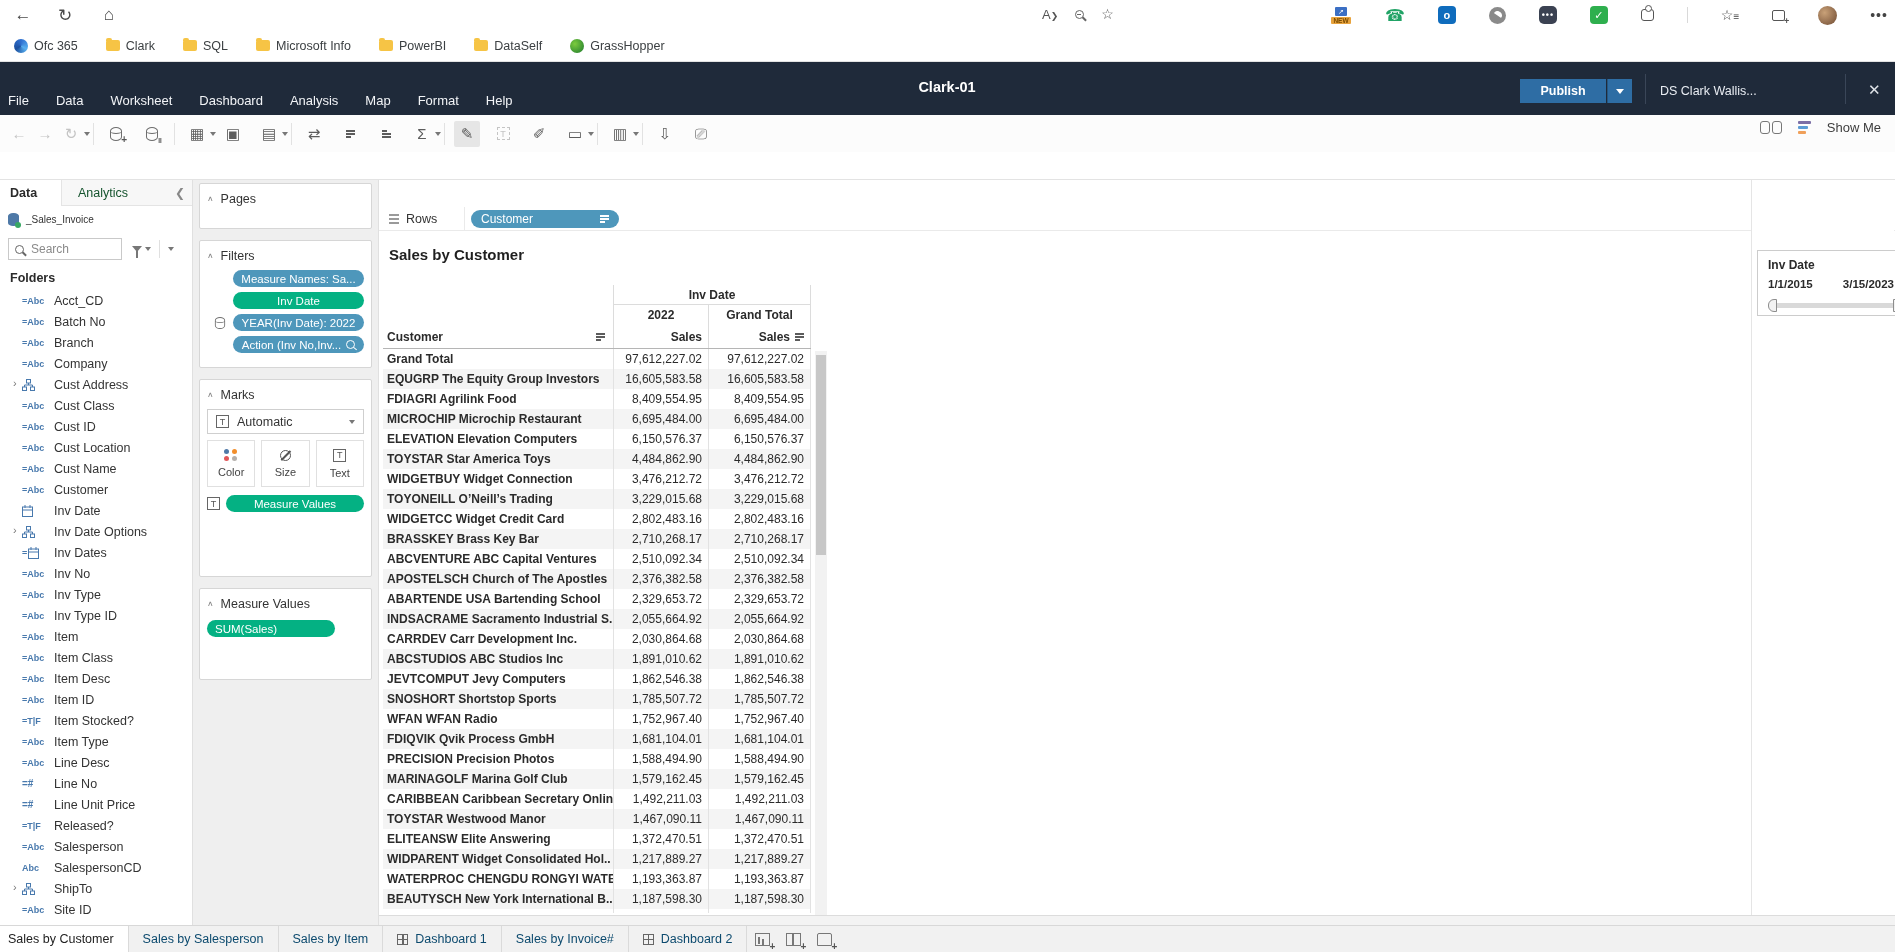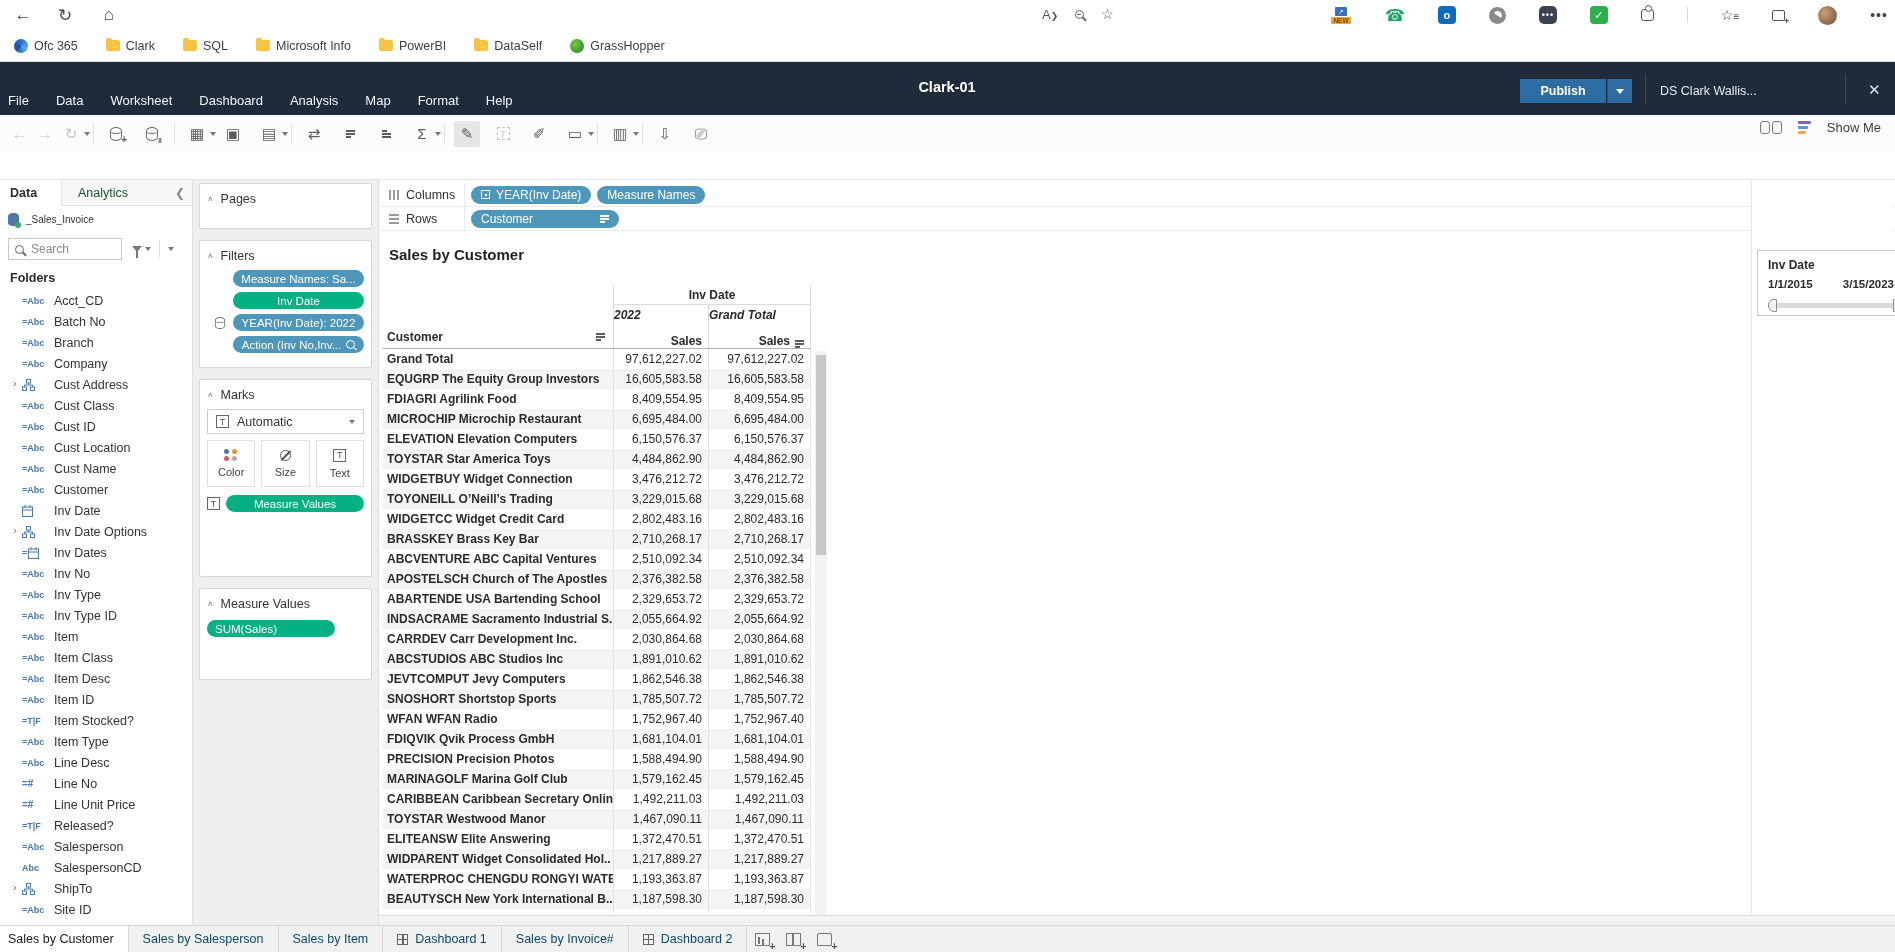--- a/index.html
+++ b/index.html
@@ -177,26 +177,26 @@
   .sorti.w::before { background:#fff; box-shadow:0 3px 0 #fff; } .sorti.w::after { background:#fff; }
   #sheet-title { position:absolute; left:10px; top:66px; font-size:15px; font-weight:bold; color:#1f1f1f; }
 
   
   #tbl { position:absolute; left:4px; top:105px; font-size:12px; color:#2b2b2b; width:428px; }
   .c1 { width:230px; } .c2 { width:95px; } .c3 { width:103px; }
   .hrow { display:flex; font-weight:bold; }
   #hr1 .hspan { width:198px; text-align:center; height:20px; line-height:20px; border-bottom:1px solid #dcdcdc;
     border-left:1px solid #dcdcdc; border-right:1px solid #dcdcdc; }
   #hr2 { height:20px; line-height:20px; }
-  #hr2 .c2, #hr2 .c3 { text-align:left; border-left:1px solid #dcdcdc;font-style:italic; }
+  #hr2 .c2, #hr2 .c3 { text-align:center; border-left:1px solid #dcdcdc; }
   #hr2 .c3 { border-right:1px solid #dcdcdc; }
   #hr3 { height:24px; border-bottom:1px solid #b5b5b5; align-items:center; }
   #hr3 .c1 { display:flex; align-items:center; justify-content:space-between; padding:0 8px 0 4px; }
   #hr3 .c2, #hr3 .c3 { text-align:right; padding-right:6px; border-left:1px solid #dcdcdc; height:100%; display:flex;
-    align-items:flex-end; justify-content:flex-end; gap:5px; }
+    align-items:center; justify-content:flex-end; gap:5px; }
   #hr3 .c3 { border-right:1px solid #dcdcdc; }
   #tbody { height:564px; overflow:hidden; }
   .trow { display:flex; height:20px; line-height:20px; }
   .trow:nth-child(even) { background:#f4f4f4; }
   .trow .c1 { padding-left:4px; font-weight:bold; white-space:nowrap; overflow:hidden; }
   .trow .c2, .trow .c3 { text-align:right; padding-right:6px; border-left:1px solid #e2e2e2; }
   .trow .c3 { border-right:1px solid #e2e2e2; }
 
   
   #vscroll { position:absolute; left:436px; top:171px; width:12px; height:564px; background:#f2f2f2; }
@@ -658,39 +658,20 @@
     <div class="card" id="card-mv">
       <div class="card-h">
           <span class="chev">∧</span>
           <span>Measure Values</span>
         </div>
       <div class="pill green" id="mv-pill">SUM(Sales)</div>
     </div>
   </div>
 
   <div id="canvas">
-    <div class="shelf" id="shelf-cols">
-      <div class="shelf-label">
-        <span class="colic">
-            <i></i>
-            <i></i>
-            <i></i>
-          </span>
-        <span>Columns</span>
-      </div>
-      <div class="shelf-pills">
-        <div class="spill">
-          <span class="dfield-ic"></span>
-          <span>YEAR(Inv Date)</span>
-        </div>
-        <div class="spill">
-          <span>Measure Names</span>
-        </div>
-      </div>
-    </div>
     <div class="shelf" id="shelf-rows">
       <div class="shelf-label">
         <span class="rowic">
             <i></i>
             <i></i>
             <i></i>
           </span>
         <span>Rows</span>
       </div>
       <div class="shelf-pills">

